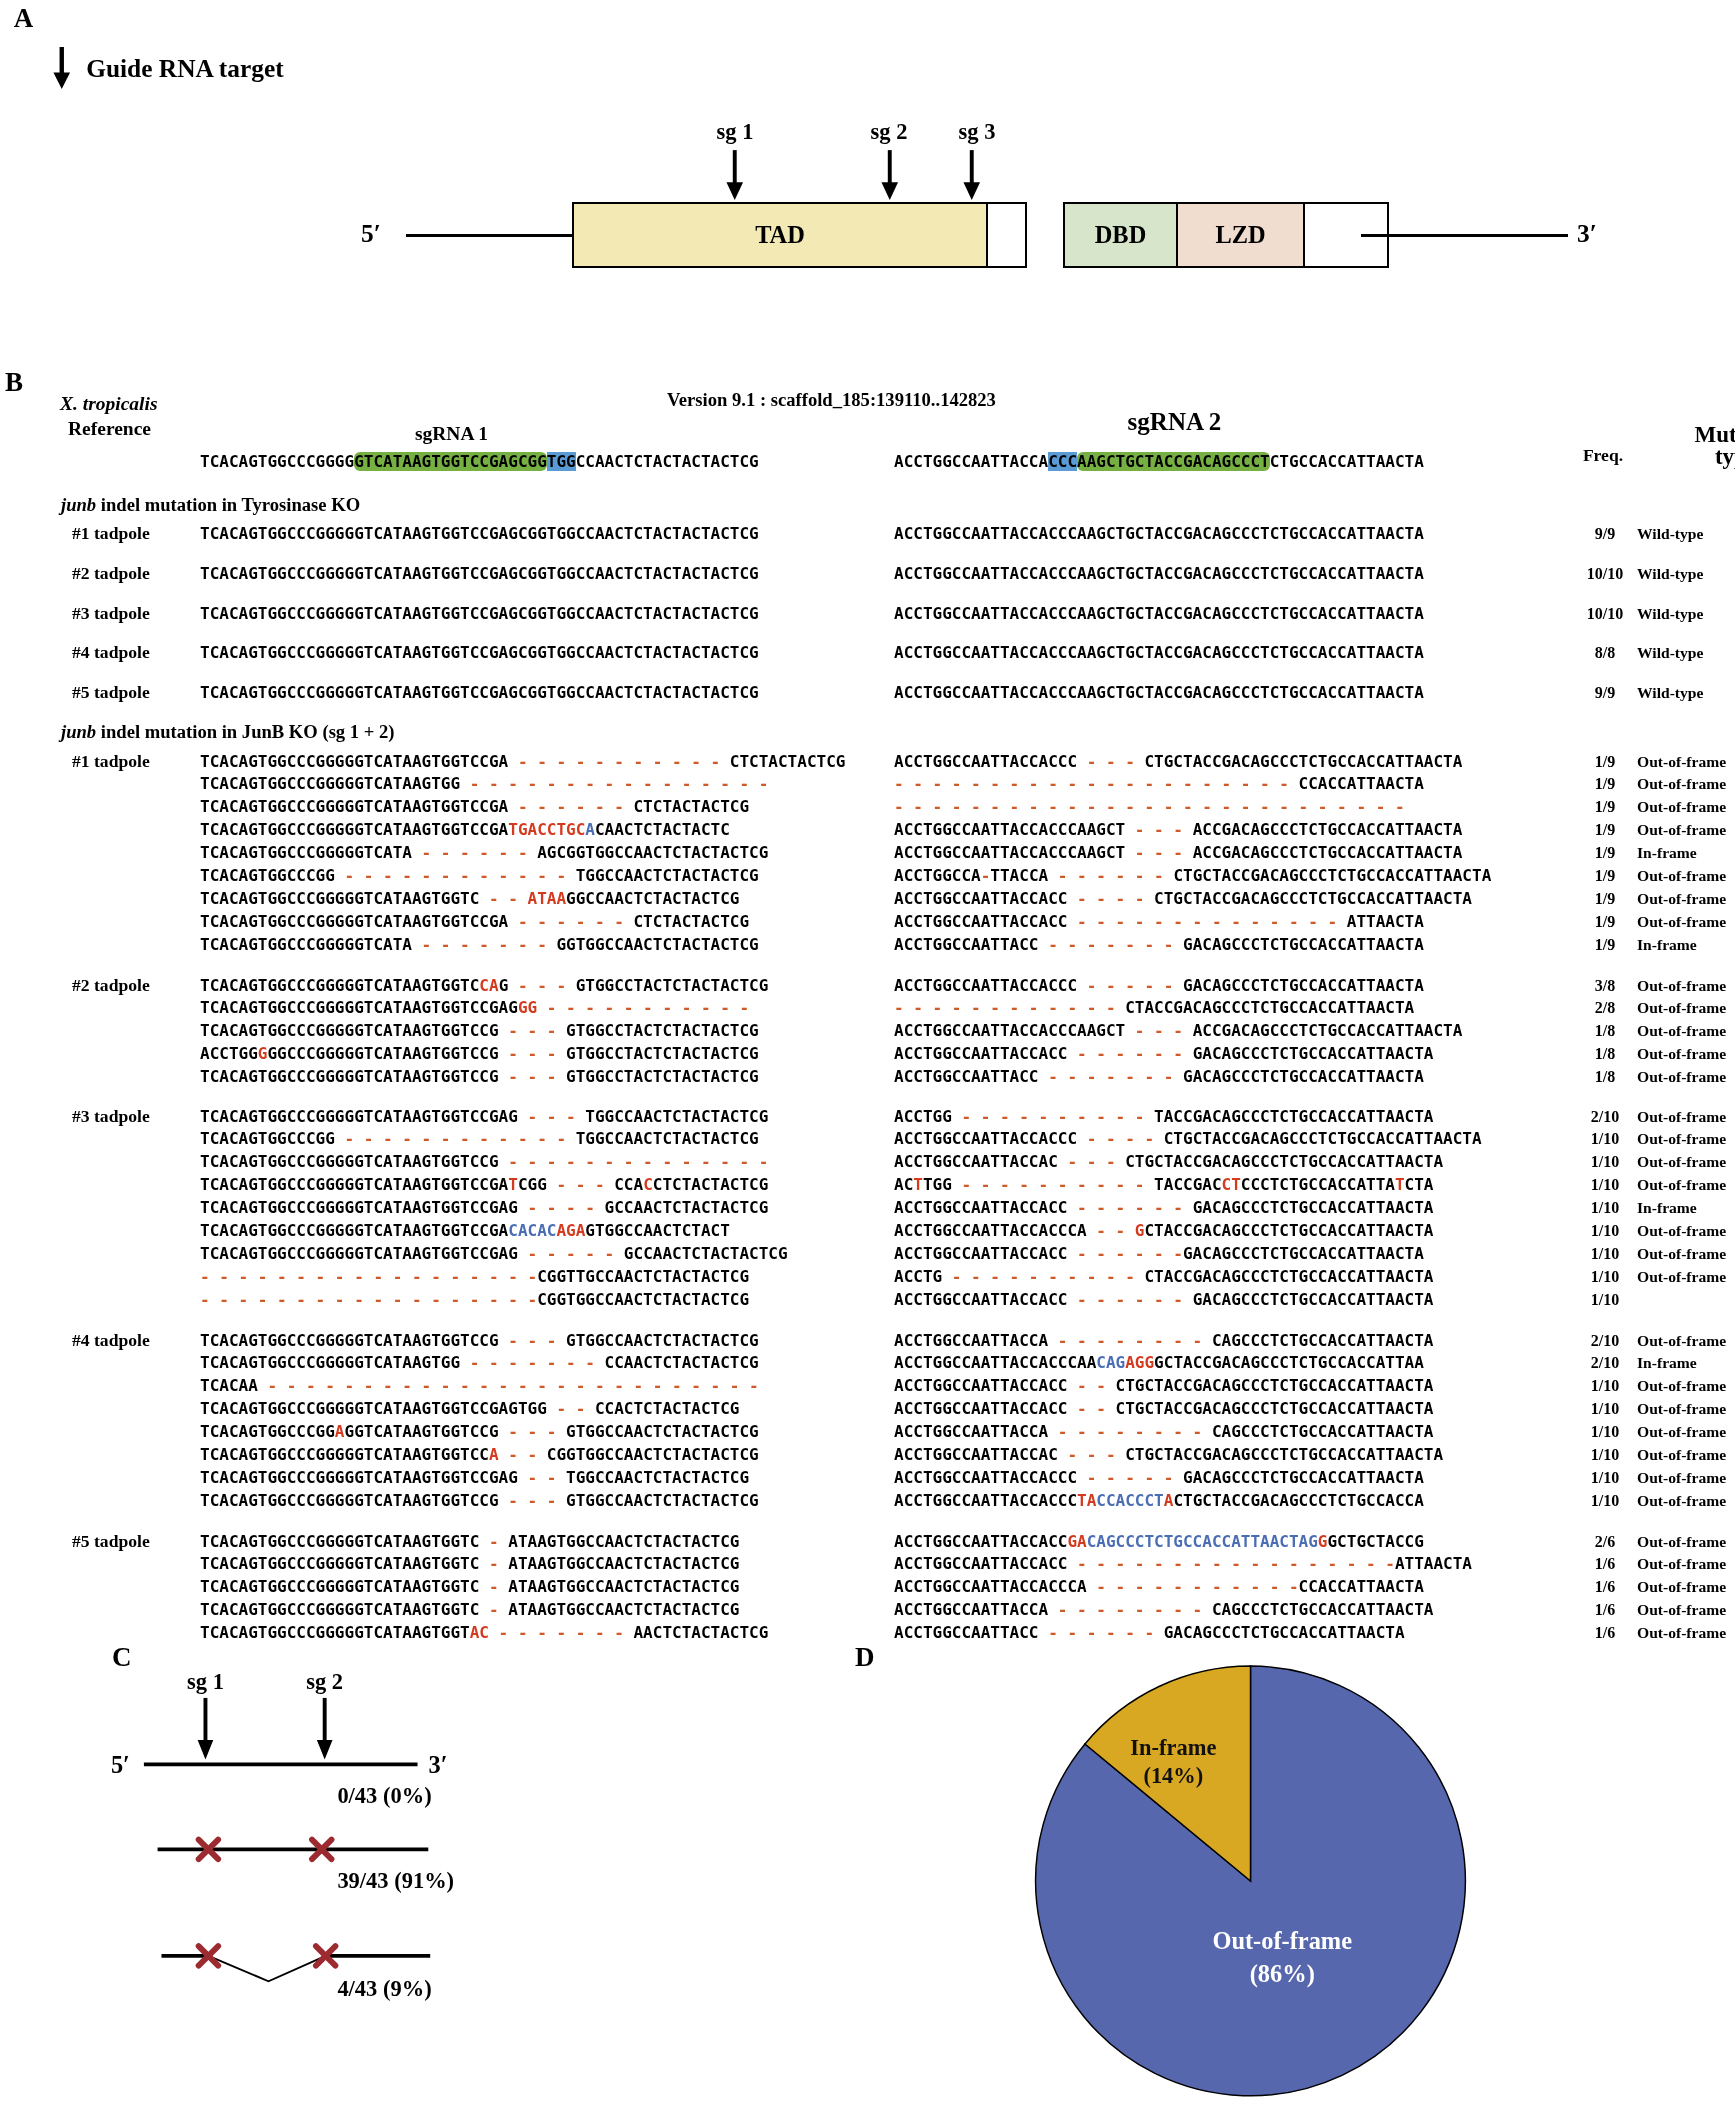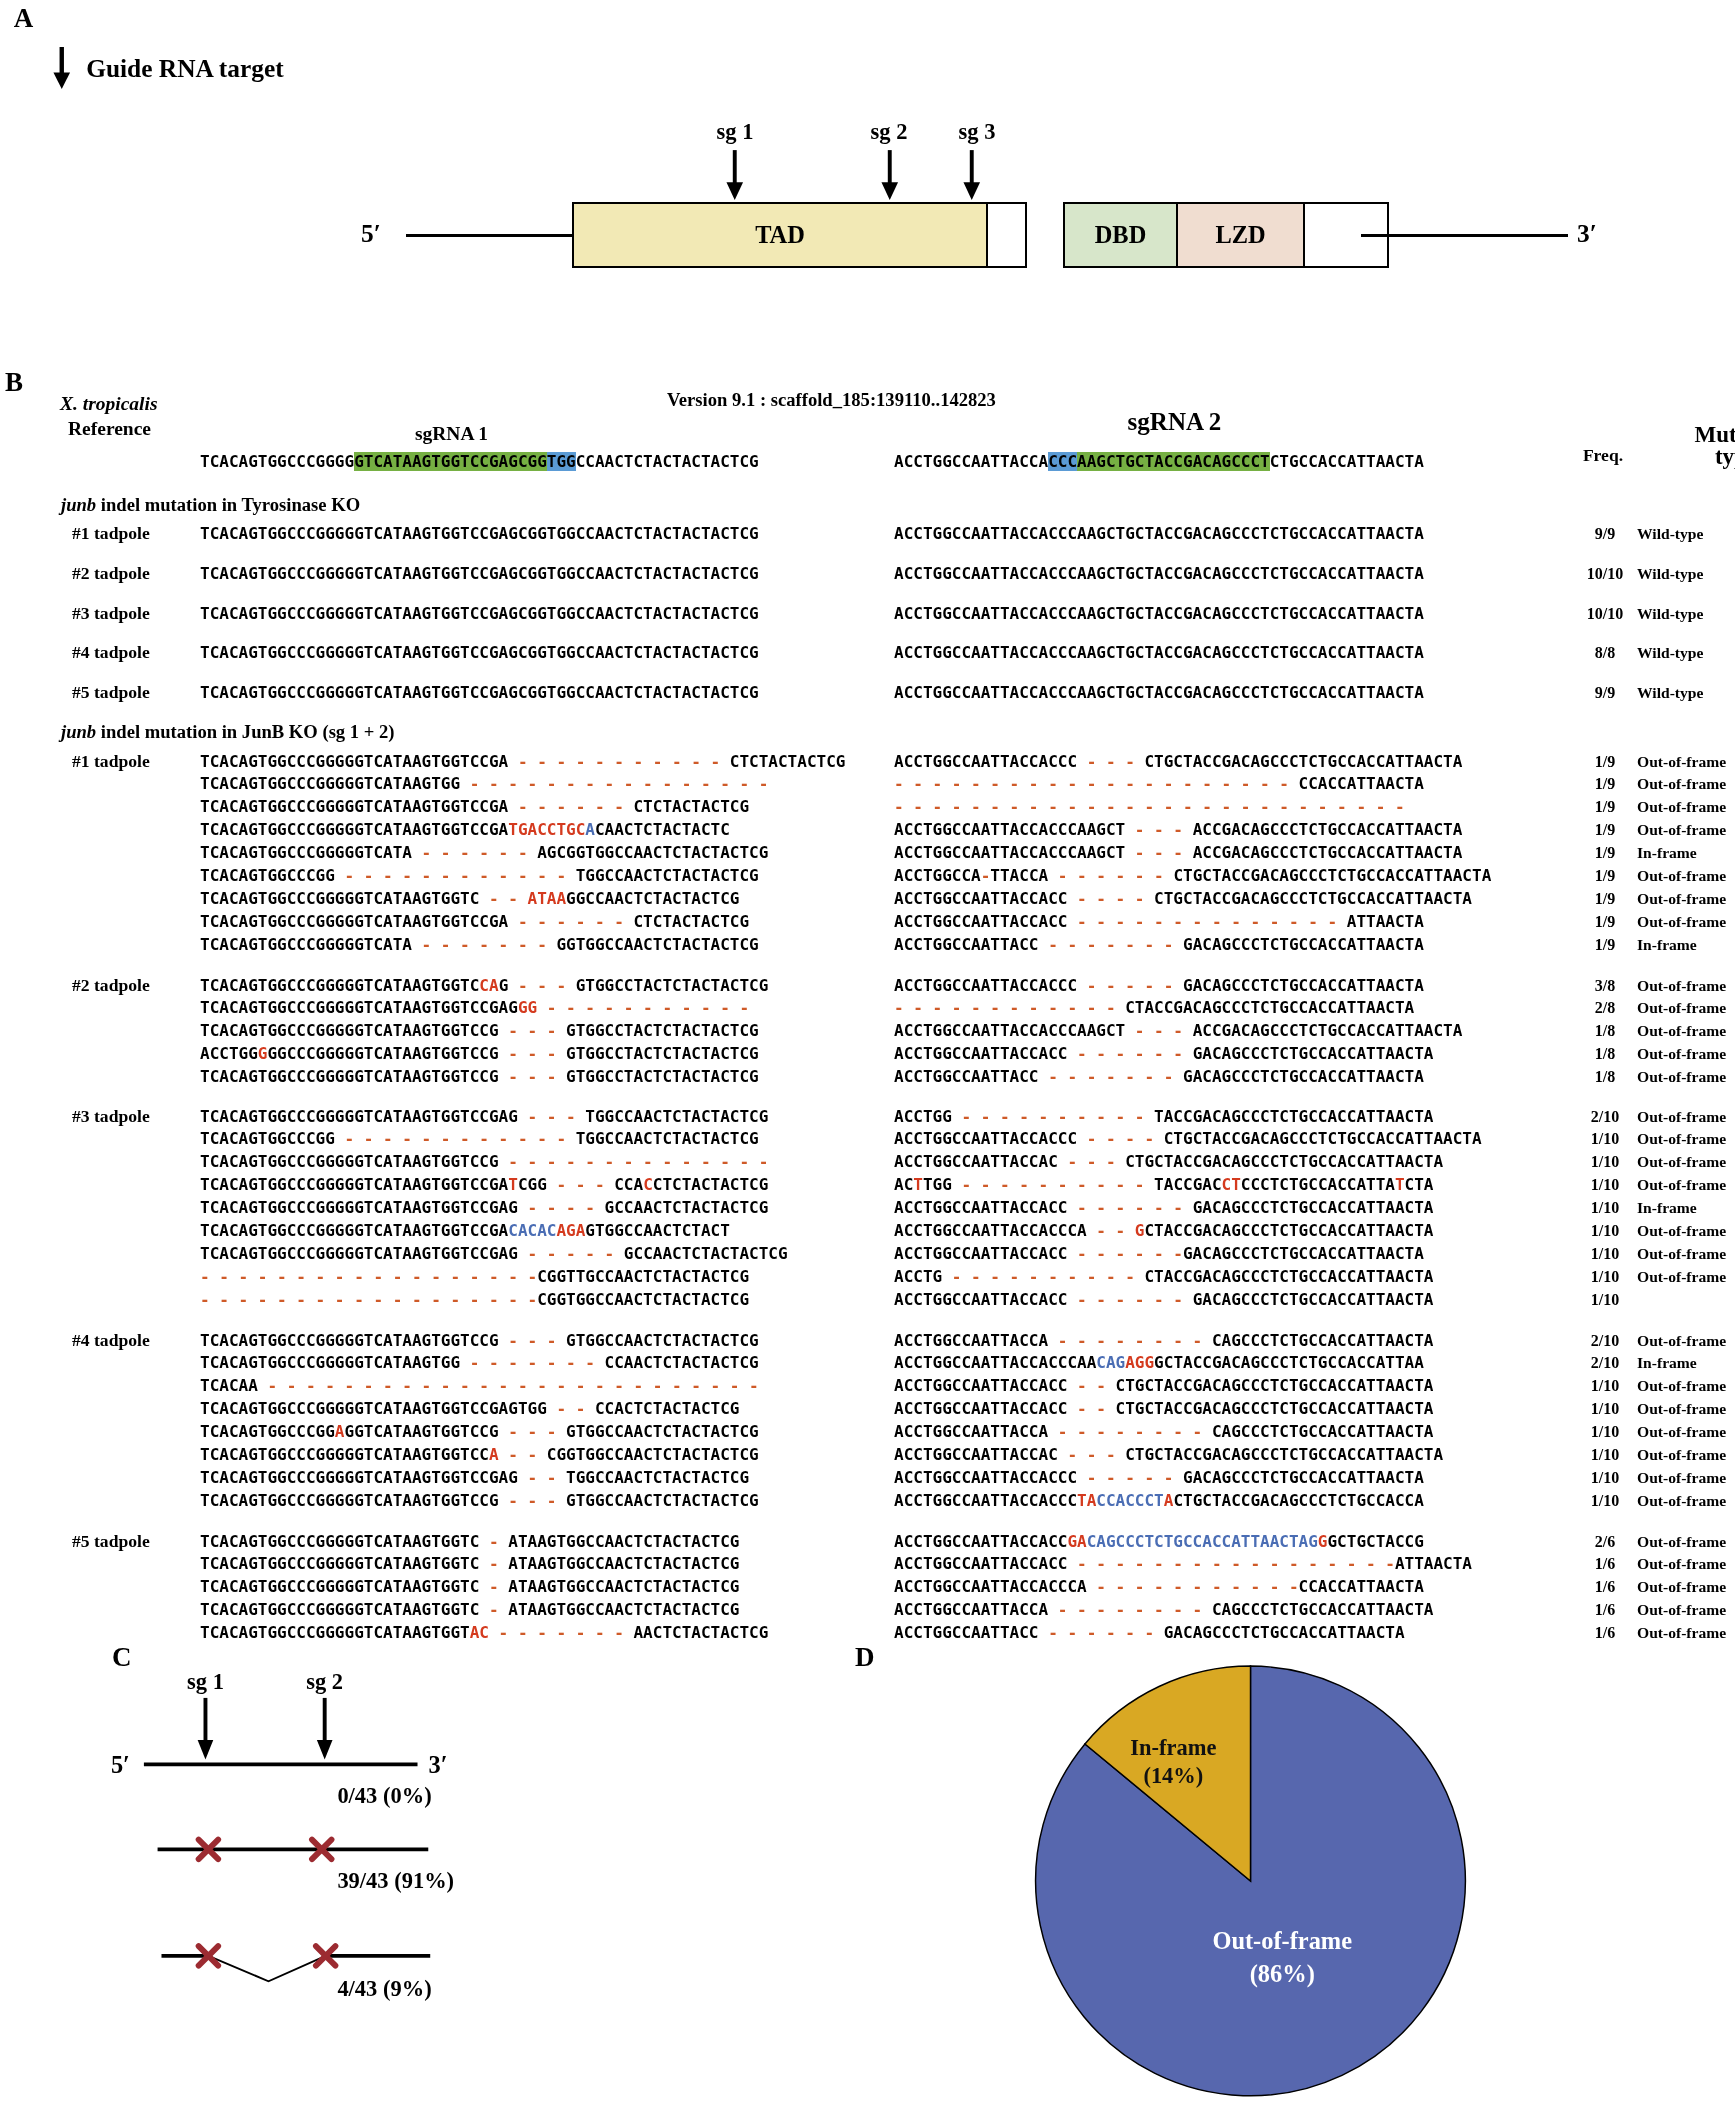--- a/index.html
+++ b/index.html
@@ -37,21 +37,21 @@
   .brow{display:flex;height:23px;align-items:baseline;}
   .c-label{width:200px;padding-left:72px;box-sizing:border-box;font-size:17.6px;white-space:nowrap;}
   .c-seq{font-family:"DejaVu Sans Mono",monospace;font-size:16px;white-space:pre;}
   .c-left{width:694px;}
   .c-right{width:679px;}
   .c-freq{width:64px;text-align:center;font-size:16px;font-family:"Liberation Serif",serif;}
   .c-type{width:98px;font-size:15.6px;white-space:nowrap;}
   .sq-r{color:var(--mutation-red);}
   .sq-b{color:var(--insertion-blue);}
   .sq-d{color:var(--dash-red);}
-  .sq-hg{background:var(--sgRNA-green);}
+  .sq-hg{background:var(--sgRNA-green);border-radius:6px;}
   .sq-hb{background:var(--pam-blue);}
   .sec-heading{padding-left:61px;font-size:18.6px;margin:13.7px 0 7.8px 0;font-family:Liberation Serif, serif;}
   .sec-heading .it{font-style:italic;}
   .group{margin-bottom:16.6px;}
   
   #panelC{position:absolute;left:88px;top:1651px;}
   #panelD-svg{position:absolute;left:977px;top:1627px;}
   svg text{font-family:"Liberation Serif",serif;font-weight:bold;}
 </style>
 </head>

